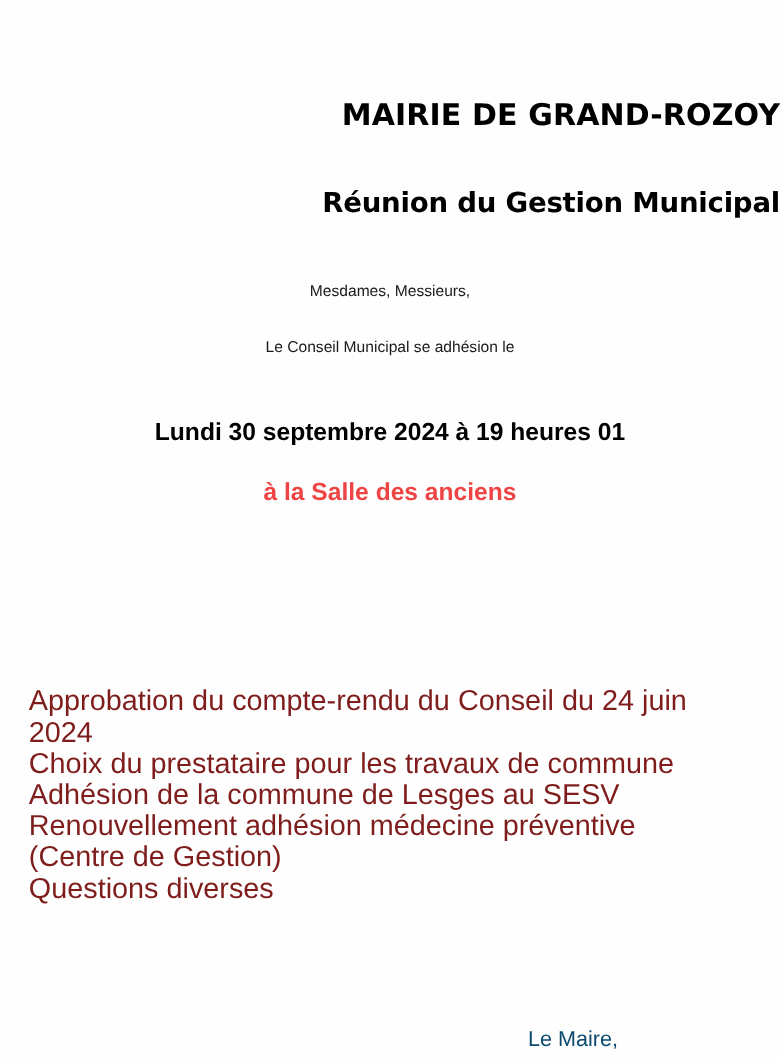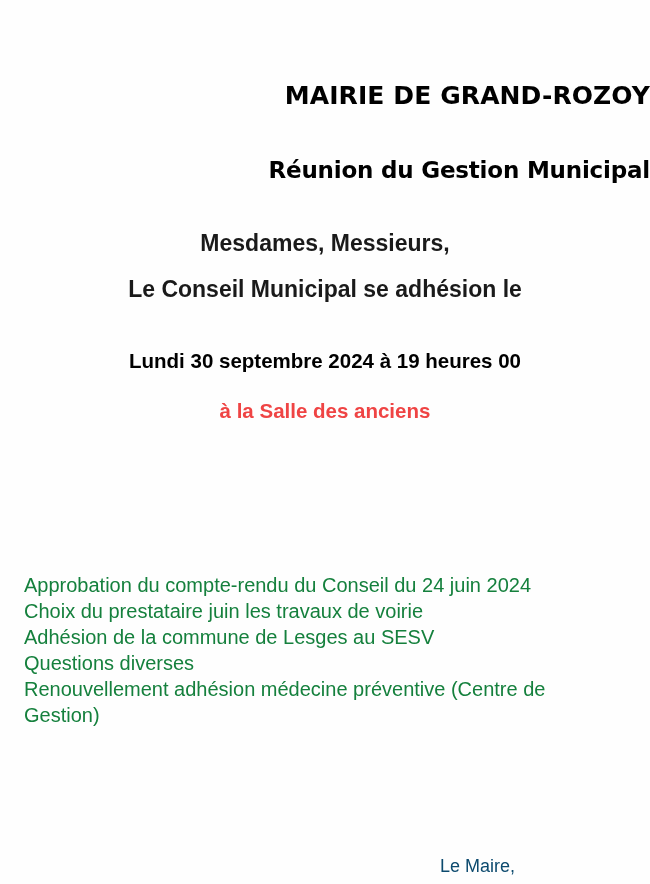--- a/index.html
+++ b/index.html
@@ -54,24 +54,23 @@
     line-height: 28px;
   }
 
   
   .salutation {
     position: absolute;
     left: 0;
     right: 0;
     top: 232px;
     text-align: center;
-    font-size: 23px;
+    font-size: 13px;
     line-height: 22px;
     color: #1a1a1a;
-    font-weight: bold;
   }
   .salutation .line-2 {
     margin-top: 24px;
   }
 
   
   .meeting-when {
     position: absolute;
     left: 0;
     right: 0;
@@ -110,23 +109,23 @@
   }
 
   .agenda-list {
     position: absolute;
     left: 24px;
     top: 572px;
     width: 578px;
     margin: 0;
     padding: 0;
     list-style: none;
-    font-size: 20px;
+    font-size: 24px;
     line-height: 26px;
-    color: #15803d;
+    color: #7f1d1d;
   }
   .agenda-list li {
     margin: 0;
     padding: 0;
   }
 
   
   .signature {
     position: absolute;
     left: 440px;
@@ -143,28 +142,28 @@
 
   <h1 class="heading-main">MAIRIE DE GRAND-ROZOY</h1>
 
   <h2 class="heading-sub">Réunion du Gestion Municipal</h2>
 
   <div class="salutation">
     <div class="line-1">Mesdames, Messieurs,</div>
     <div class="line-2">Le Conseil Municipal se adhésion le</div>
   </div>
 
-  <div class="meeting-when">Lundi 30 septembre 2024 à 19 heures 00</div>
+  <div class="meeting-when">Lundi 30 septembre 2024 à 19 heures 01</div>
 
   <div class="meeting-where">à la Salle des anciens</div>
 
 
   <ul class="agenda-list" id="agenda-list">
       <li>Approbation du compte-rendu du Conseil du 24 juin 2024</li>
-      <li>Choix du prestataire juin les travaux de voirie</li>
+      <li>Choix du prestataire pour les travaux de commune</li>
       <li>Adhésion de la commune de Lesges au SESV</li>
+      <li>Renouvellement adhésion médecine préventive (Centre de Gestion)</li>
       <li>Questions diverses</li>
-      <li>Renouvellement adhésion médecine préventive (Centre de Gestion)</li>
     </ul>
 
   <div class="signature">Le Maire,</div>
 
 </div>
 
 </body></html>

